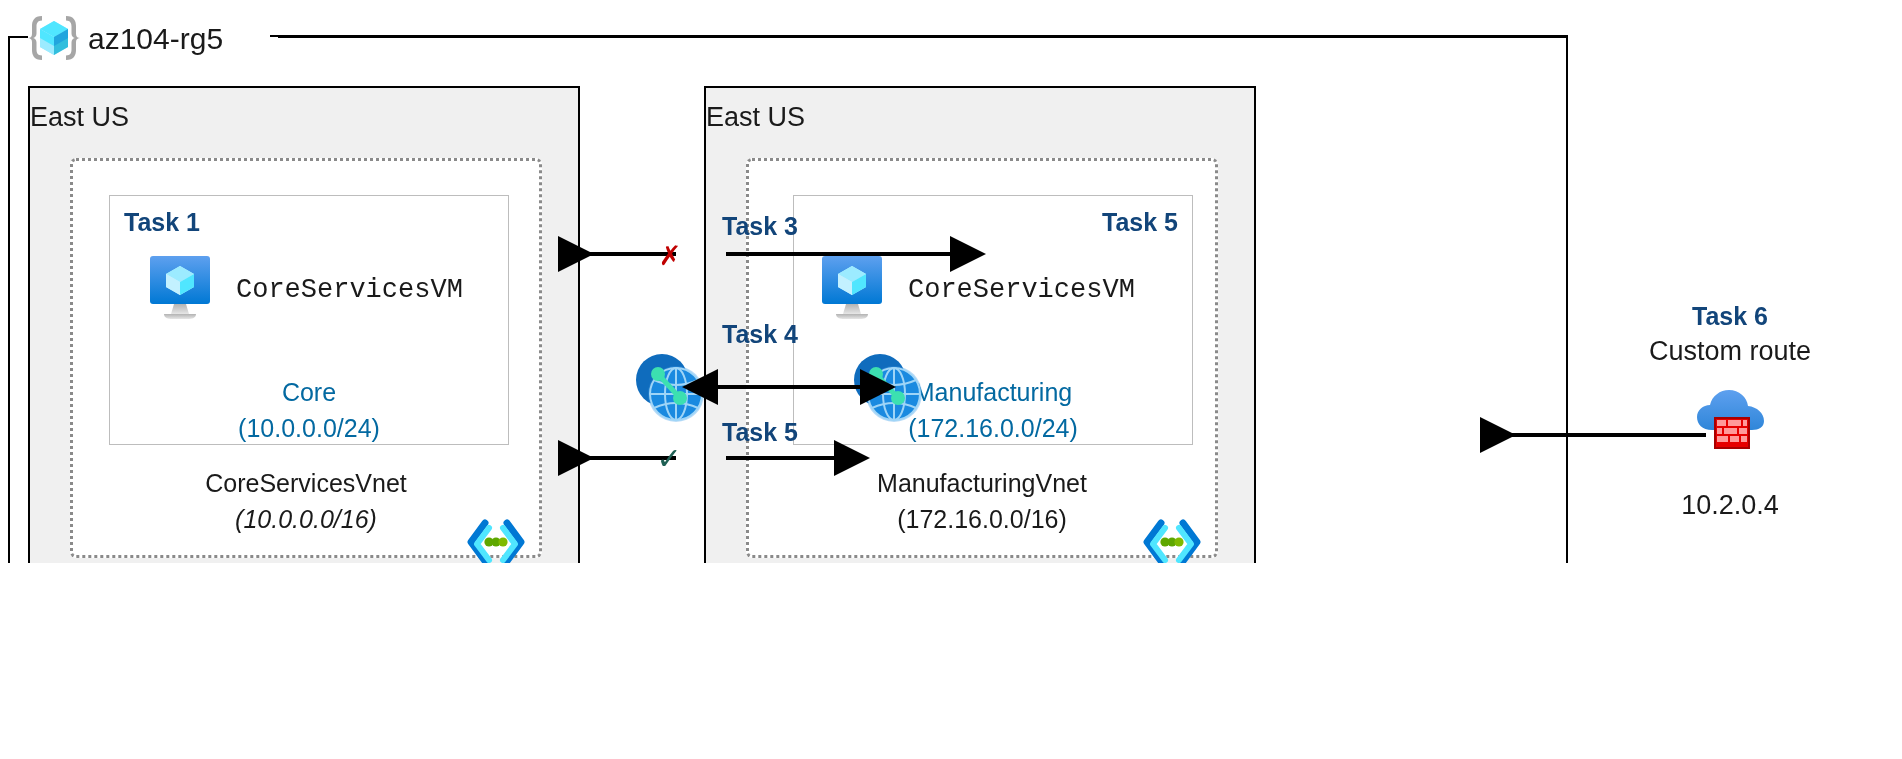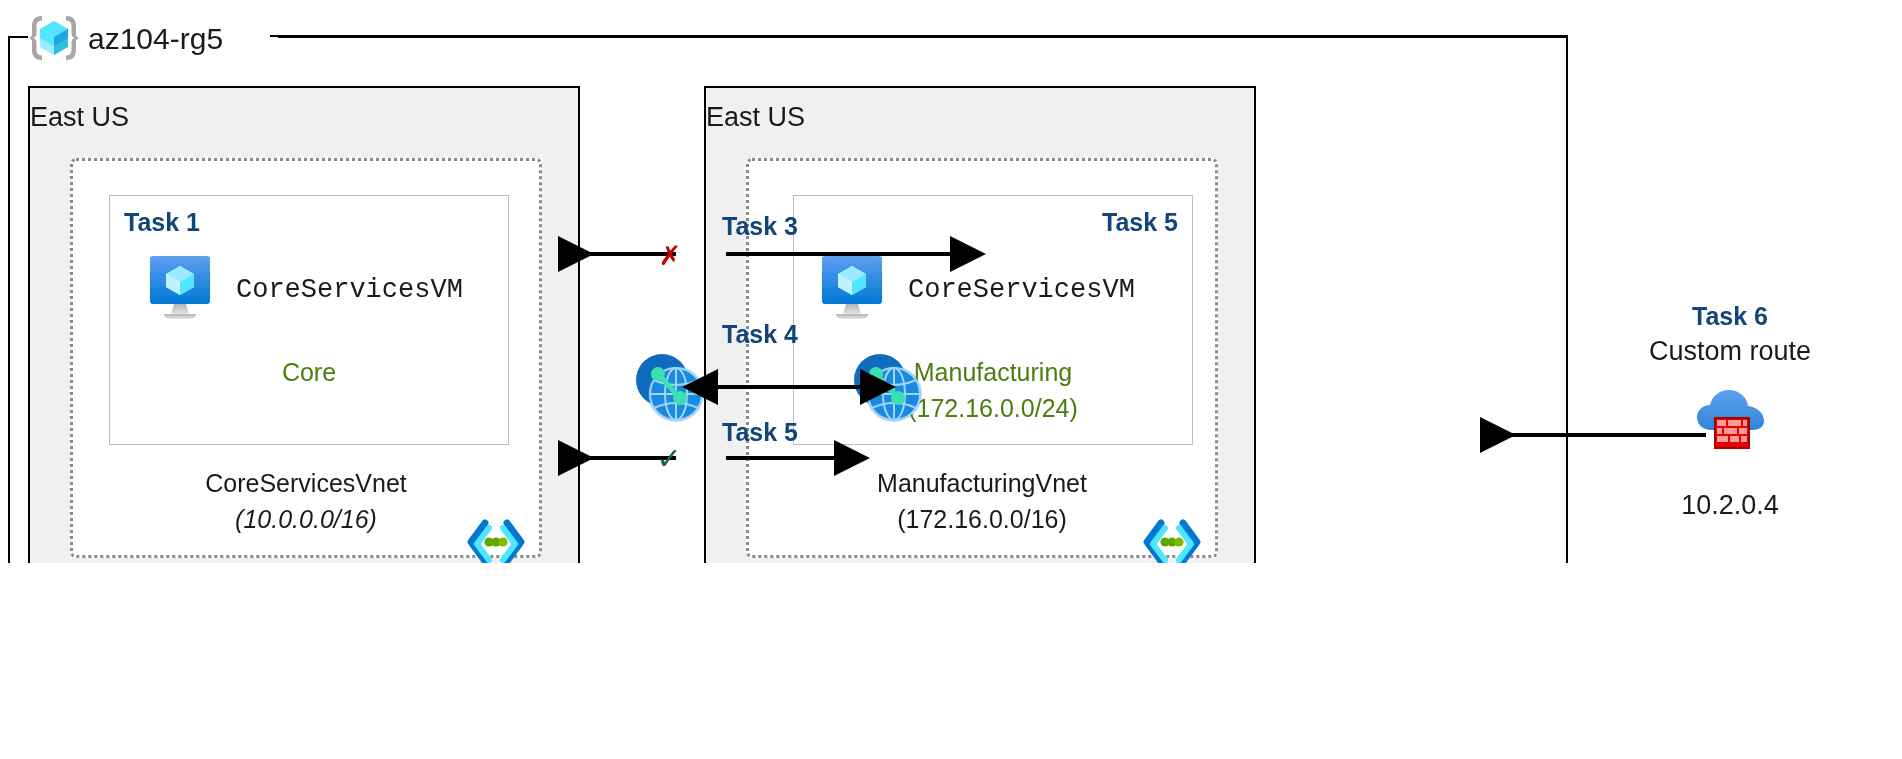--- a/index.html
+++ b/index.html
@@ -31,22 +31,22 @@
   .vnet-right{left:40px;top:70px;width:472px;height:400px;}
   .vnet-label{position:absolute;left:0;width:100%;text-align:center;font-size:25px;color:#1a1a1a;
               line-height:32px;}
 
   
   .subnet{position:absolute;border:1px solid #bdbdbd;box-sizing:border-box;background:#ffffff;}
   .subnet-left{left:36px;top:34px;width:400px;height:250px;}
   .subnet-right{left:44px;top:34px;width:400px;height:250px;}
 
   .task-tag{position:absolute;font-size:25px;font-weight:bold;color:#12457a;white-space:nowrap;}
-  .subnet-cidr{position:absolute;left:0;width:100%;text-align:center;font-size:25px;color:#4d7c0f;
-               line-height:32px;}
+  .subnet-cidr{position:absolute;left:0;width:100%;text-align:center;font-size:25px;color:#0369a1;
+               line-height:32px;margin-top:20px;}
 
   .vm-row{position:absolute;display:flex;align-items:center;gap:18px;}
   .vm-name{font-size:27px;color:#1a1a1a;white-space:nowrap;font-family:Liberation Mono, monospace;}
 
   
   .vnet-glyph{position:absolute;width:62px;height:46px;}
 
   
   .conn-label{position:absolute;font-size:25px;font-weight:bold;color:#12457a;
               text-align:center;white-space:nowrap;}
@@ -124,20 +124,21 @@
               <polygon points="34,12 48,20 48,33 34,41 20,33 20,20" fill="#c3f1ff"></polygon>
               <polygon points="34,12 48,20 34,28 20,20" fill="#9cebff"></polygon>
               <polygon points="34,28 48,20 48,33 34,41" fill="#50e6ff"></polygon>
               <polygon points="20,20 34,28 34,41 20,33" fill="#c3f1ff"></polygon>
             </svg>
           </span>
           <span class="vm-name">CoreServicesVM</span>
         </div>
 
         <div class="subnet-cidr" style="top:160px;">Core</div>
+        <div class="subnet-cidr" style="top:196px;">(10.0.0.0/24)</div>
       </div>
 
       <div class="vnet-label" style="top:306px;">CoreServicesVnet</div>
       <div class="vnet-label" style="top:342px;font-style:italic;">(10.0.0.0/16)</div>
 
       <div class="vnet-glyph" style="left:392px;top:358px;">
         <svg viewBox="0 0 62 46" width="62" height="46">
           <path d="M20 4 L6 23 L20 42" stroke="#0078d4" stroke-width="7" fill="none" stroke-linecap="round" stroke-linejoin="round"></path>
           <path d="M42 4 L56 23 L42 42" stroke="#0078d4" stroke-width="7" fill="none" stroke-linecap="round" stroke-linejoin="round"></path>
           <path d="M24 9 L12 25 L24 41" stroke="#50e6ff" stroke-width="6" fill="none" stroke-linecap="round" stroke-linejoin="round"></path>

